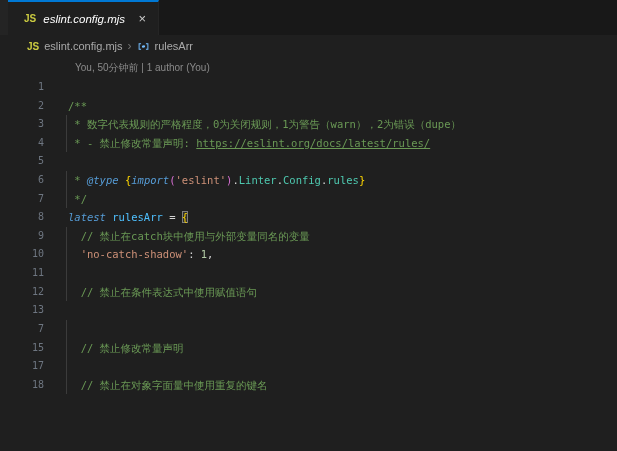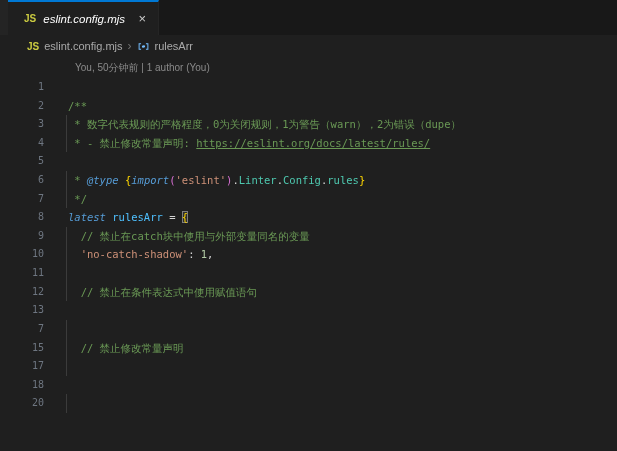--- a/index.html
+++ b/index.html
@@ -82,18 +82,17 @@
         <div class="line g"><span class="ln">7</span><span class="ct"><span class="c"> */</span></span></div>
         <div class="line"><span class="ln">8</span><span class="ct"><span class="k2">latest</span><span class="p"> </span><span class="cv">rulesArr</span><span class="p"> </span><span class="p">=</span><span class="p"> </span><span class="b1 bm">{</span></span></div>
         <div class="line g"><span class="ln">9</span><span class="ct"><span class="c">  // 禁止在catch块中使用与外部变量同名的变量</span></span></div>
         <div class="line g"><span class="ln">10</span><span class="ct"><span class="p">  </span><span class="s">'no-catch-shadow'</span><span class="p">: </span><span class="n">1</span><span class="p">,</span></span></div>
         <div class="line g"><span class="ln">11</span><span class="ct"></span></div>
         <div class="line g"><span class="ln">12</span><span class="ct"><span class="c">  // 禁止在条件表达式中使用赋值语句</span></span></div>
         <div class="line g"><span class="ln">13</span></div>
         <div class="line g"><span class="ln">7</span><span class="ct"></span></div>
         <div class="line g"><span class="ln">15</span><span class="ct"><span class="c">  // 禁止修改常量声明</span></span></div>
         <div class="line g"><span class="ln">17</span><span class="ct"></span></div>
-        <div class="line g"><span class="ln">18</span></div>
-        <div class="line g"><span class="ln">20</span><span class="ct"></span></div>
+        <div class="line g"><span class="ln">18</span><span class="ct"><span class="c">  // 禁止在对象字面量中使用重复的键名</span></span></div>
       </div>
   </div>
 
 </div>
 
 </body></html>

